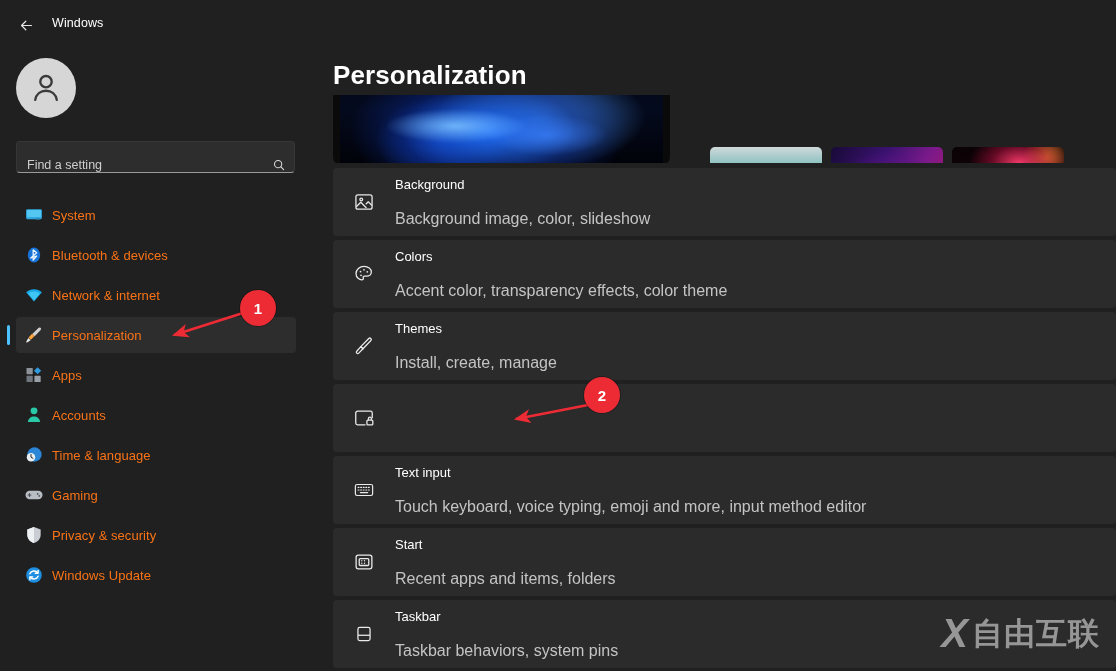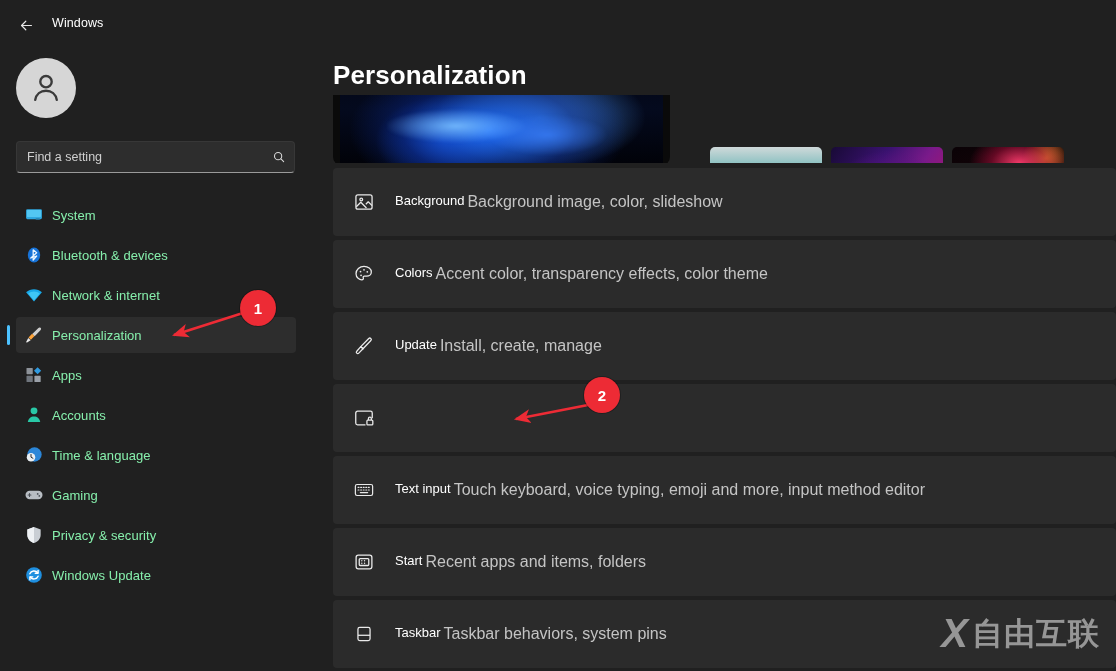--- a/index.html
+++ b/index.html
@@ -35,21 +35,21 @@
     display: flex; align-items: center; justify-content: center;
   }
   .avatar svg { width: 38px; height: 38px; }
 
   .search-wrap {
     position: absolute; left: 16px; top: 93px;
     width: 279px; height: 32px;
     background: #2d2d2d; border-radius: 4px;
     border: 1px solid #373737;
     border-bottom: 1px solid #9a9a9a;
-    display: flex; align-items: center; cursor: text;
+    display: flex; align-items: flex-end; cursor: text;
   }
   .search-input {
     flex: 1; background: transparent; border: 0; outline: none;
     font-family: "Liberation Sans", sans-serif;
     font-size: 12.5px; color: #e4e4e4; padding: 0 10px;
   }
   .search-input::placeholder { color: #cfcfcf; }
   .search-icon { width: 30px; display: flex; align-items: center; justify-content: center; }
   .search-icon svg { width: 14px; height: 14px; }
 
@@ -64,21 +64,21 @@
     position: absolute; left: -9px; top: 8px;
     width: 3px; height: 20px; border-radius: 2px; background: #4cc2ff;
     display: none;
   }
   .navitem.selected .sel-pill { display: block; }
   .nav-ico {
     width: 36px; min-width: 36px; height: 28px;
     display: flex; align-items: center; justify-content: center;
   }
   .nav-ico svg { width: 20px; height: 20px; }
-  .nav-label { font-size: 13px; color: #86efac; letter-spacing: .05px; }
+  .nav-label { font-size: 13px; color: #f97316; letter-spacing: .05px; }
 
   
   .main { position: absolute; left: 312px; top: 48px; width: 804px; height: 623px; overflow: hidden; }
   .page-title {
     position: absolute; left: 21px; top: 12px;
     font-size: 26px; font-weight: bold; color: #ffffff; letter-spacing: .1px;
   }
 
   
   .preview-row { position: absolute; left: 0; top: 47px; width: 804px; height: 68px; overflow: hidden; }
@@ -126,21 +126,21 @@
   .setting-row {
     position: relative; height: 68px; margin-bottom: 4px;
     background: #2b2b2b; border-radius: 4px;
     display: flex; align-items: center; cursor: pointer;
   }
   .setting-ico {
     width: 62px; min-width: 62px; height: 40px;
     display: flex; align-items: center; justify-content: center;
   }
   .setting-ico svg { width: 22px; height: 22px; }
-  .setting-text { display: flex; flex-direction: row; gap: 3px; }
+  .setting-text { display: flex; flex-direction: column; gap: 18px; }
   .setting-title { font-size: 13px; color: #ffffff; }
   .setting-sub { font-size: 16px; color: #c4c4c4; }
 
   
   .anno { position: absolute; pointer-events: none; }
   .anno-badge {
     position: absolute; border-radius: 50%;
     background: #ed2b35; color: #fff;
     display: flex; align-items: center; justify-content: center;
     font-size: 15px; font-weight: bold;
@@ -370,21 +370,21 @@
       </div>
 
       <div class="setting-row">
         <span class="setting-ico">
           <svg viewBox="0 0 24 24" fill="none" stroke="#eaeaea" stroke-width="1.4" stroke-linejoin="round" stroke-linecap="round">
             <path d="M19.4 3.7c.8.8.8 1.6.1 2.3l-8.6 9-2.4-2.3 8.7-8.9c.7-.7 1.5-.7 2.2-.1z"></path>
             <path d="M8.5 12.7l2.4 2.3-4.6 4.8c-.6.6-1.6.6-2.2 0-.6-.6-.6-1.5 0-2.1l4.4-5z"></path>
           </svg>
         </span>
         <span class="setting-text">
-          <span class="setting-title">Update</span>
+          <span class="setting-title">Themes</span>
           <span class="setting-sub">Install, create, manage</span>
         </span>
       </div>
 
       <div class="setting-row">
         <span class="setting-ico">
           <svg viewBox="0 0 24 24" fill="none" stroke="#eaeaea" stroke-width="1.4" stroke-linejoin="round">
             <path d="M21 12.4V6.6a2 2 0 0 0-2-2H5a2 2 0 0 0-2 2v10.8a2 2 0 0 0 2 2h8.6"></path>
             <rect x="15.2" y="14.2" width="6.4" height="5.4" rx="1"></rect>
             <path d="M16.8 14.2v-1.5a1.6 1.6 0 0 1 3.2 0v1.5"></path>

